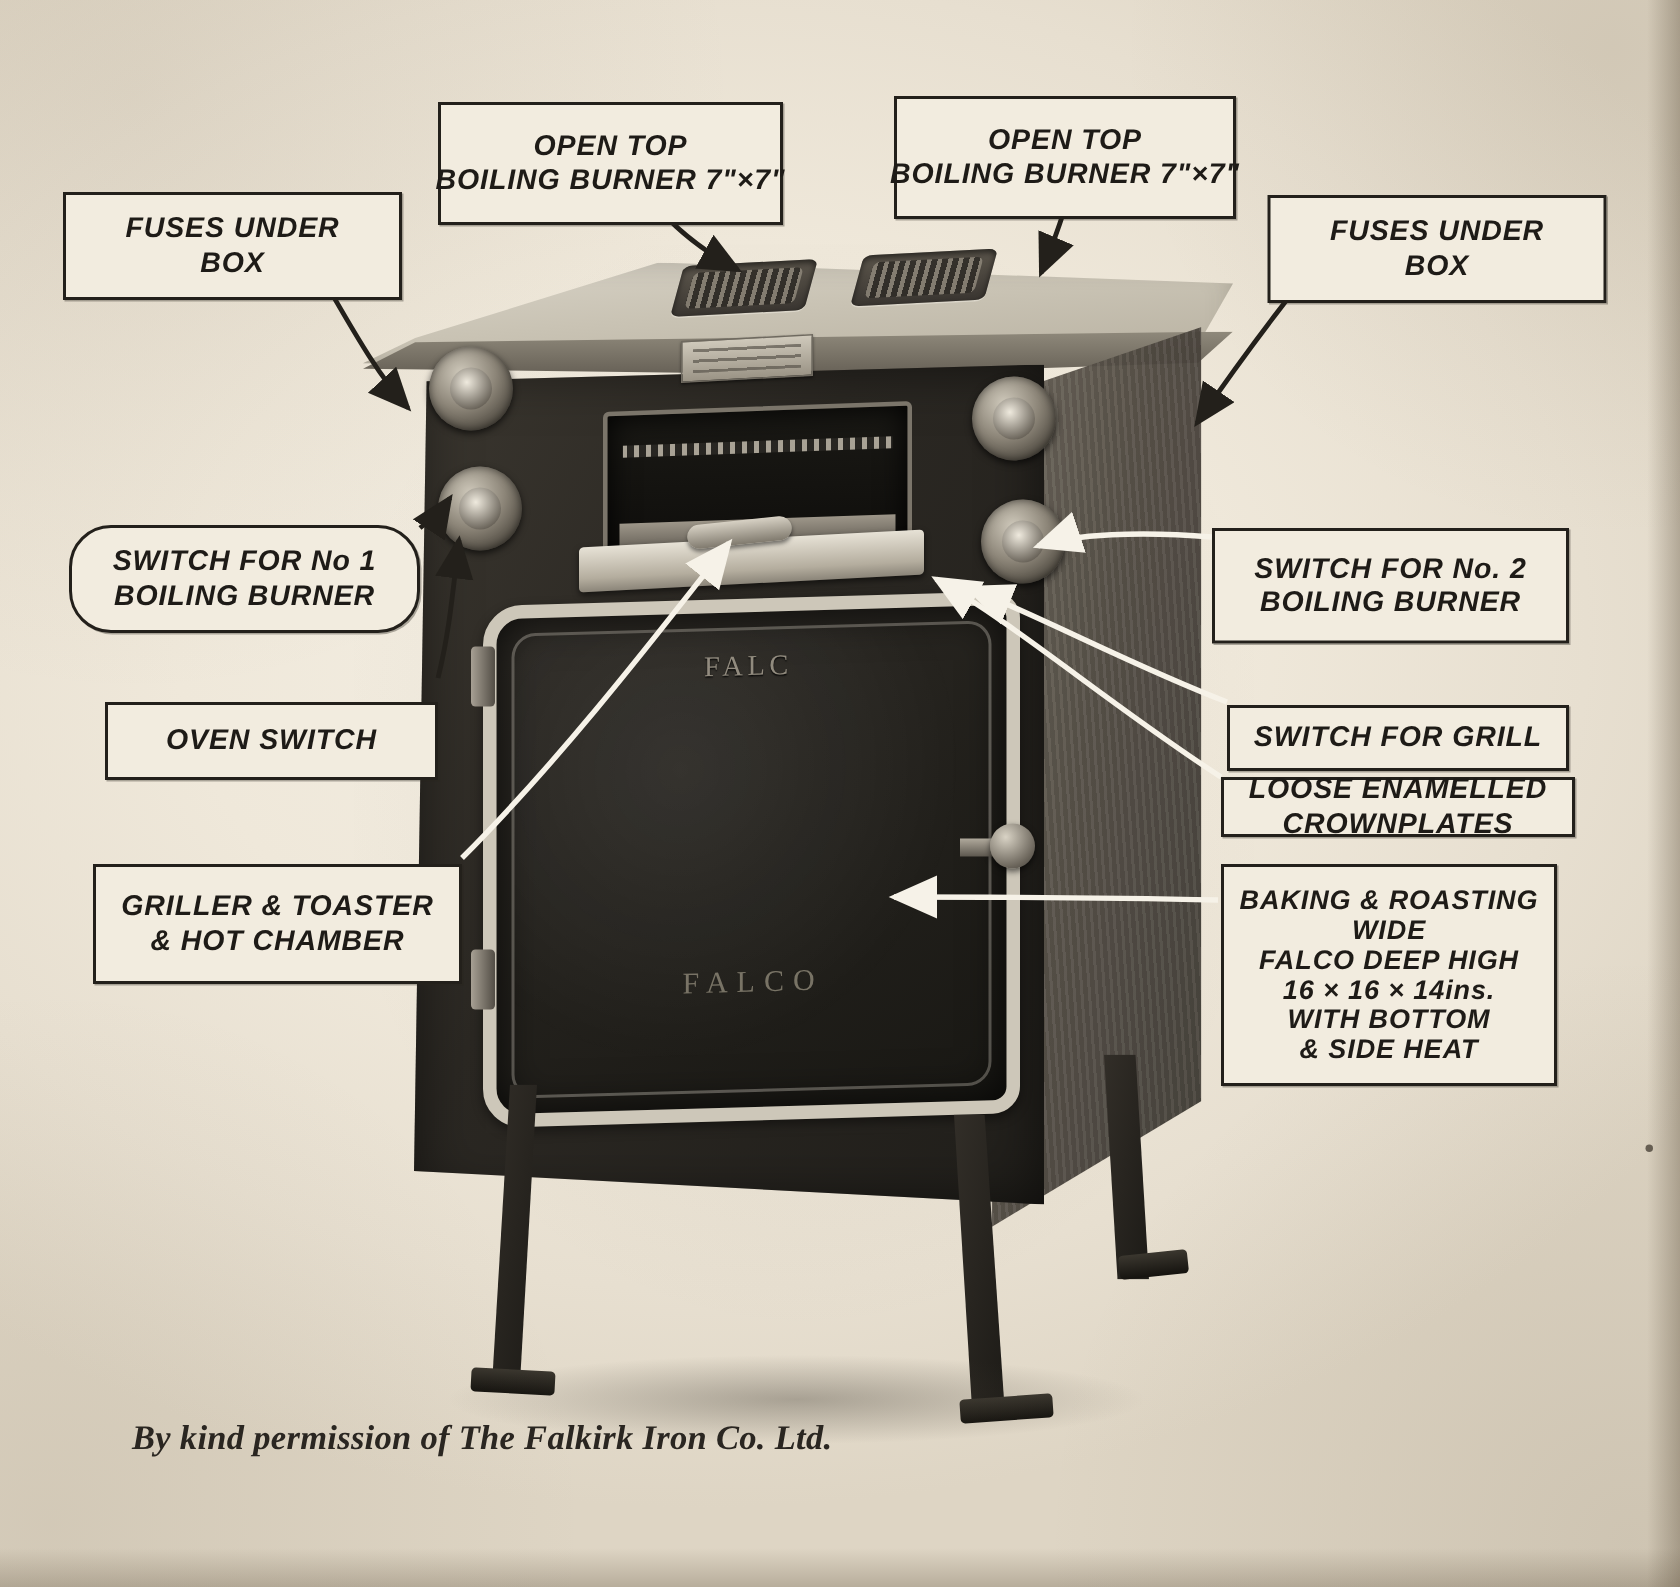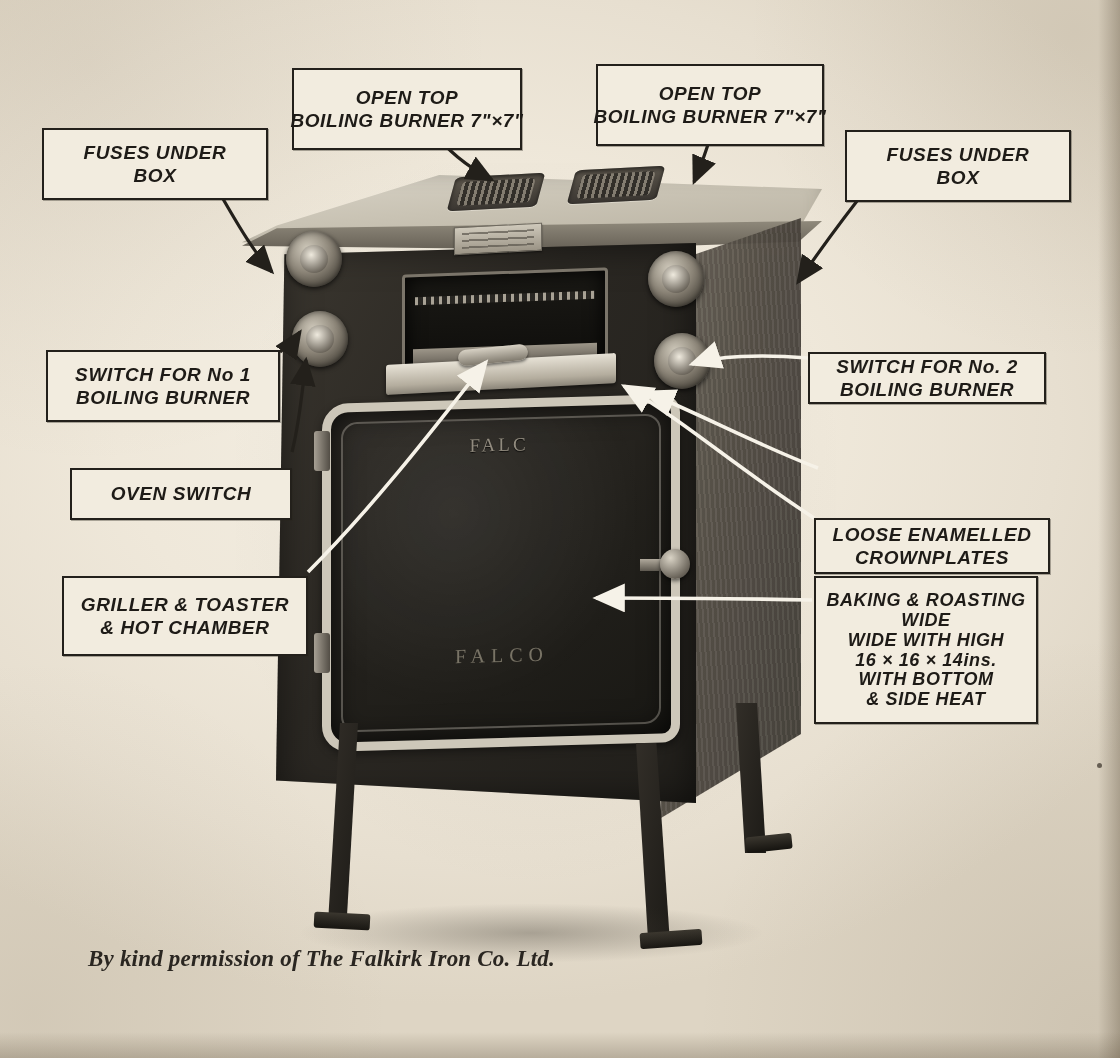--- a/index.html
+++ b/index.html
@@ -322,26 +322,26 @@
     box-shadow: 1px 1px 0 rgba(40,36,30,.35);
     margin-top: 20px;
   }
   .callout span { display: block; white-space: nowrap; }
   .callout.tight { line-height: 1.1; text-align: center; }
 
   #c-fuses-left   { left: 42px;  top: 108px; width: 226px; height: 72px; }
   #c-open-top-1   { left: 292px; top: 48px;  width: 230px; height: 82px; }
   #c-open-top-2   { left: 596px; top: 44px;  width: 228px; height: 82px; }
   #c-fuses-right  { left: 845px; top: 110px; width: 226px; height: 72px; }
-  #c-switch-no1   { left: 46px;  top: 330px; width: 234px; height: 72px; }
+  #c-switch-no1   { left: 46px;  top: 330px; width: 234px; height: 72px; border-radius: 28px; }
   #c-oven-switch  { left: 70px;  top: 448px; width: 222px; height: 52px; }
   #c-griller      { left: 62px;  top: 556px; width: 246px; height: 80px; }
-  #c-switch-no2   { left: 808px; top: 332px; width: 238px; height: 52px; }
+  #c-switch-no2   { left: 808px; top: 332px; width: 238px; height: 77px; }
   #c-switch-grill { left: 818px; top: 450px; width: 228px; height: 44px; }
-  #c-crownplates  { left: 814px; top: 498px; width: 236px; height: 56px; }
+  #c-crownplates  { left: 814px; top: 498px; width: 236px; height: 40px; }
   #c-oven-big     { left: 814px; top: 556px; width: 224px; height: 148px; font-size: 18px; }
 
   
   #lines {
     position: absolute;
     inset: 0;
     pointer-events: none;
   }
 
   
@@ -489,30 +489,33 @@
 
   <div class="callout" id="c-oven-switch">
     <span>OVEN  SWITCH</span>
   </div>
 
   <div class="callout" id="c-switch-no2">
     <span>SWITCH FOR No. 2</span>
     <span>BOILING BURNER</span>
   </div>
 
+  <div class="callout" id="c-switch-grill">
+    <span>SWITCH FOR GRILL</span>
+  </div>
 
   <div class="callout" id="c-crownplates">
     <span class="small">LOOSE ENAMELLED</span>
     <span class="small">CROWNPLATES</span>
   </div>
 
   <div class="callout tight" id="c-oven-big">
     <span>BAKING &amp; ROASTING</span>
     <span>WIDE</span>
-    <span>WIDE  WITH  HIGH</span>
+    <span>FALCO  DEEP  HIGH</span>
     <span>16  ×  16 ×  14ins.</span>
     <span>WITH  BOTTOM</span>
     <span>&amp; SIDE HEAT</span>
   </div>
 
   <div class="caption-permission">By kind permission of The Falkirk Iron Co. Ltd.</div>
 
   <div id="edge-right"></div>
   <div id="edge-bottom"></div>
   <div id="speck"></div>

